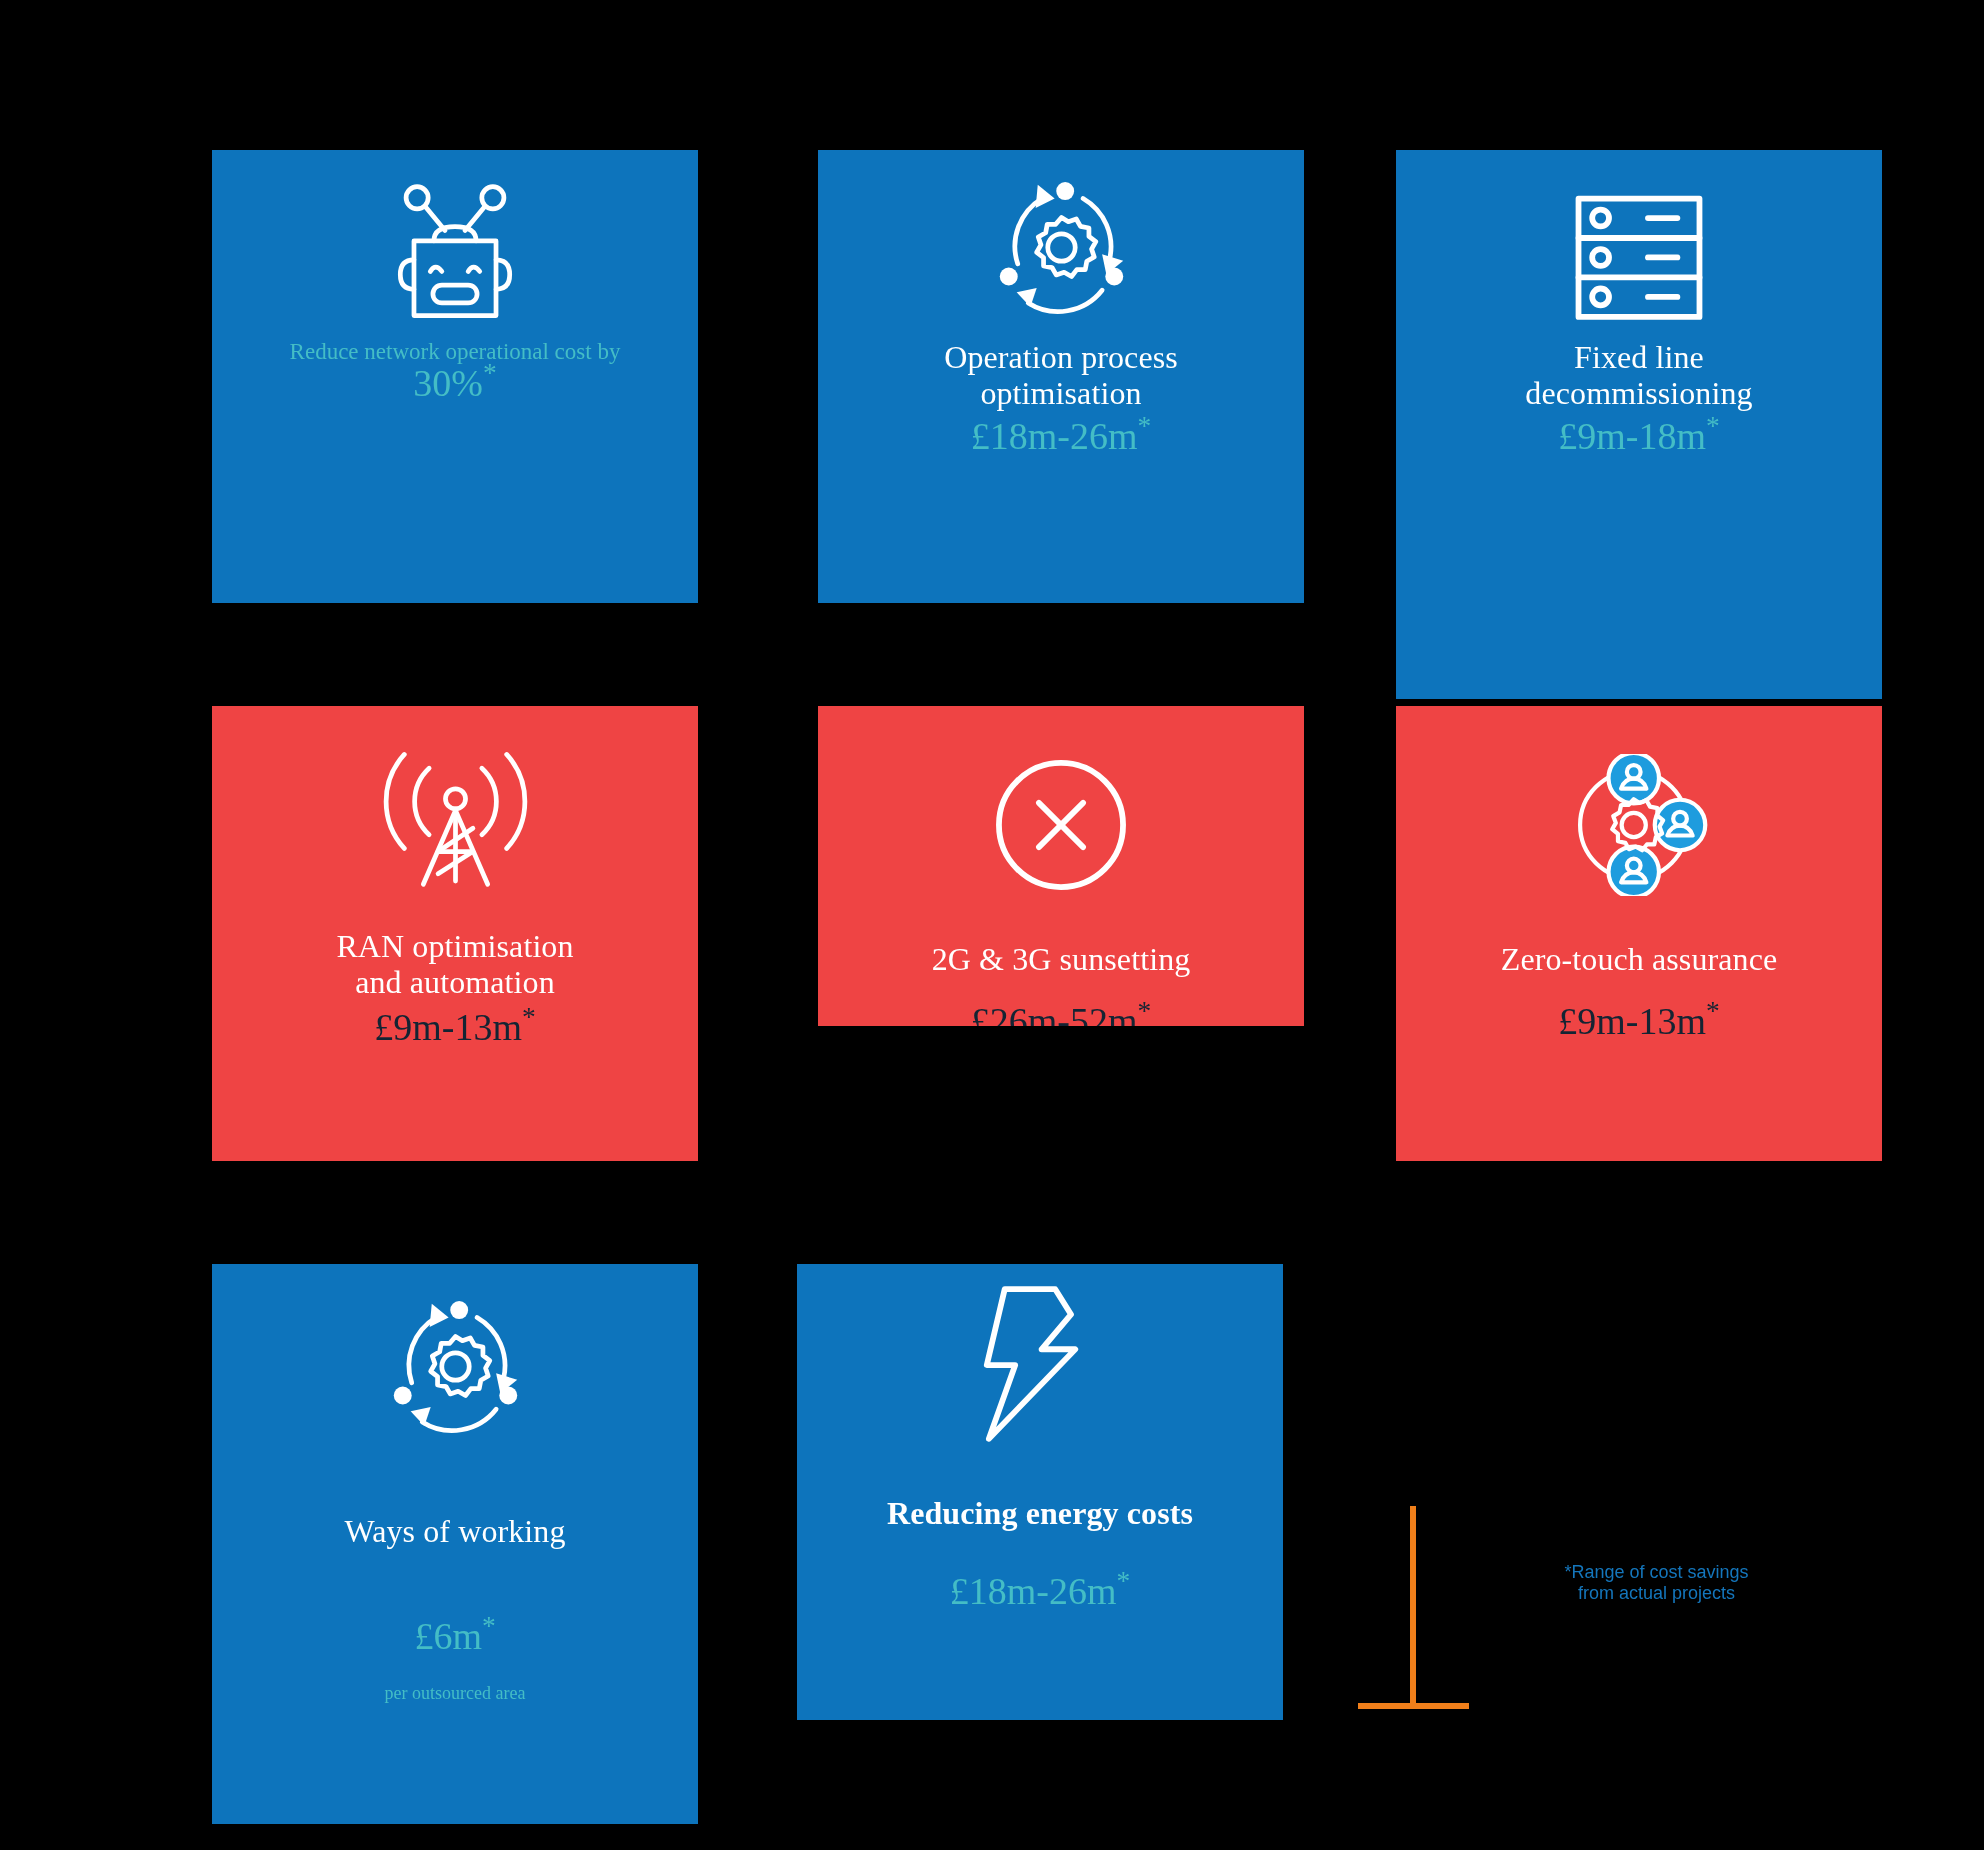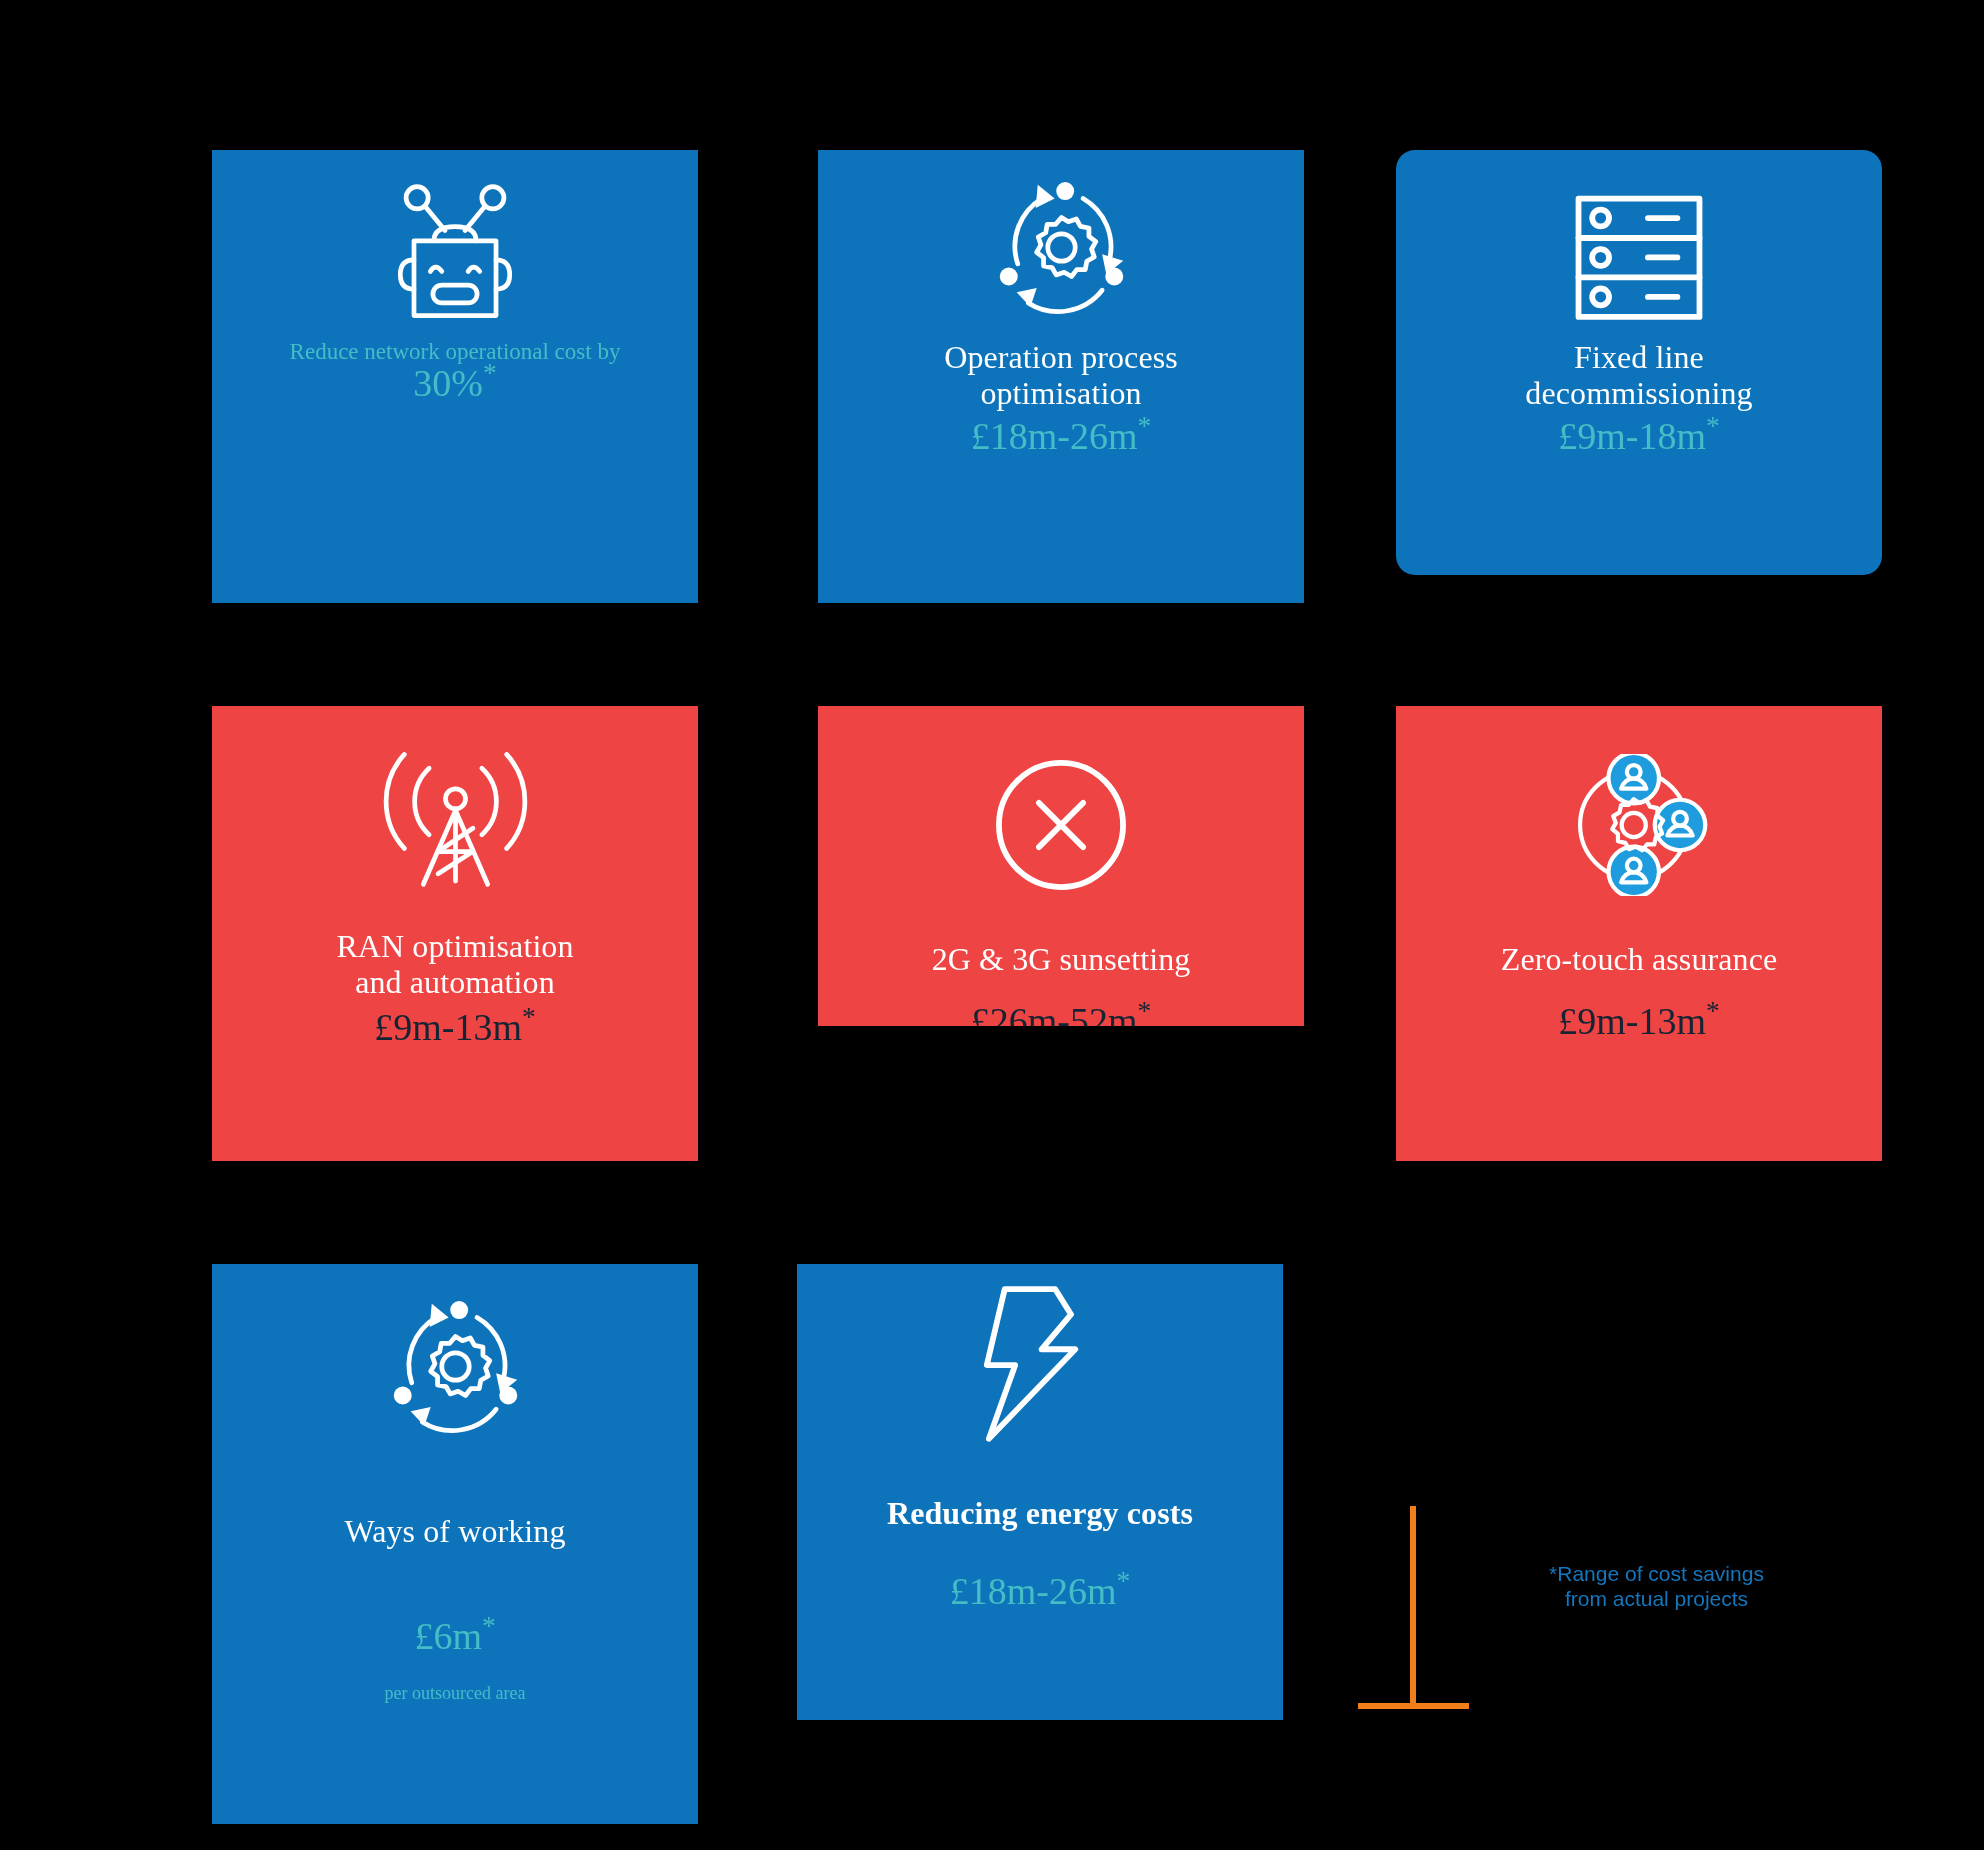--- a/index.html
+++ b/index.html
@@ -71,21 +71,21 @@
     font-family:"Liberation Serif", serif;
     font-size:18px;
     line-height:1.1;
     color:#44BDC6;
     white-space:pre-line;
   }
 
   
   #card-0 { left:212px;  top:150px;  height:453px; }
   #card-1 { left:818px; top:150px;  height:453px; }
-  #card-2 { left:1396px; top:150px;  height:425px;border-radius:19px; }
+  #card-2 { left:1396px; top:150px;  height:549px; }
   #card-3 { left:212px;  top:706px; height:455px; }
   #card-4 { left:818px; top:706px; height:320px; }
   #card-5 { left:1396px; top:706px; height:455px; }
   #card-6 { left:212px;  top:1264px; height:560px;gap:28px; }
   #card-7 { left:797px; top:1264px; height:456px; }
 
   
   #card-0 .icon-wrap { height:174px; padding-top:29px; }
   #card-0 .card-title { margin-top:17.4px; }
   #card-0 .card-sublabel { margin-top:14.8px; }
@@ -136,21 +136,21 @@
     width:111px;
     height:6.3px;
     background:#F07F1A;
   }
   .footnote-text {
     position:absolute;
     left:1472px;
     top:1562px;
     width:369px;
     font-family:"Liberation Sans", sans-serif;
-    font-size:21px;
+    font-size:18px;
     line-height:1.18;
     color:#1476BC;
     text-align:center;
     white-space:pre-line;
   }
 </style>
 </head>
 <body>
 
 <div class="board">

